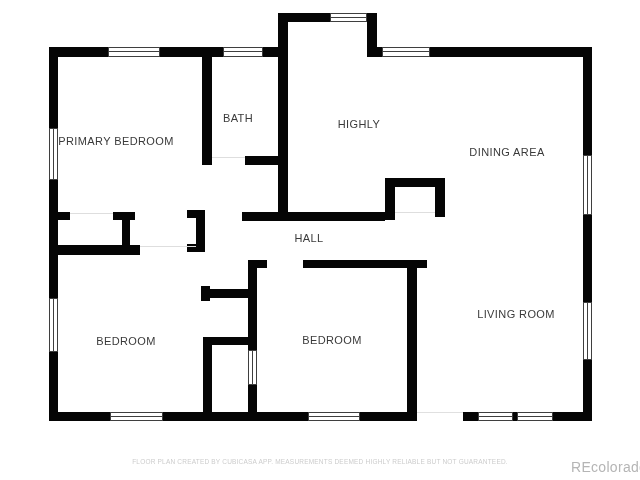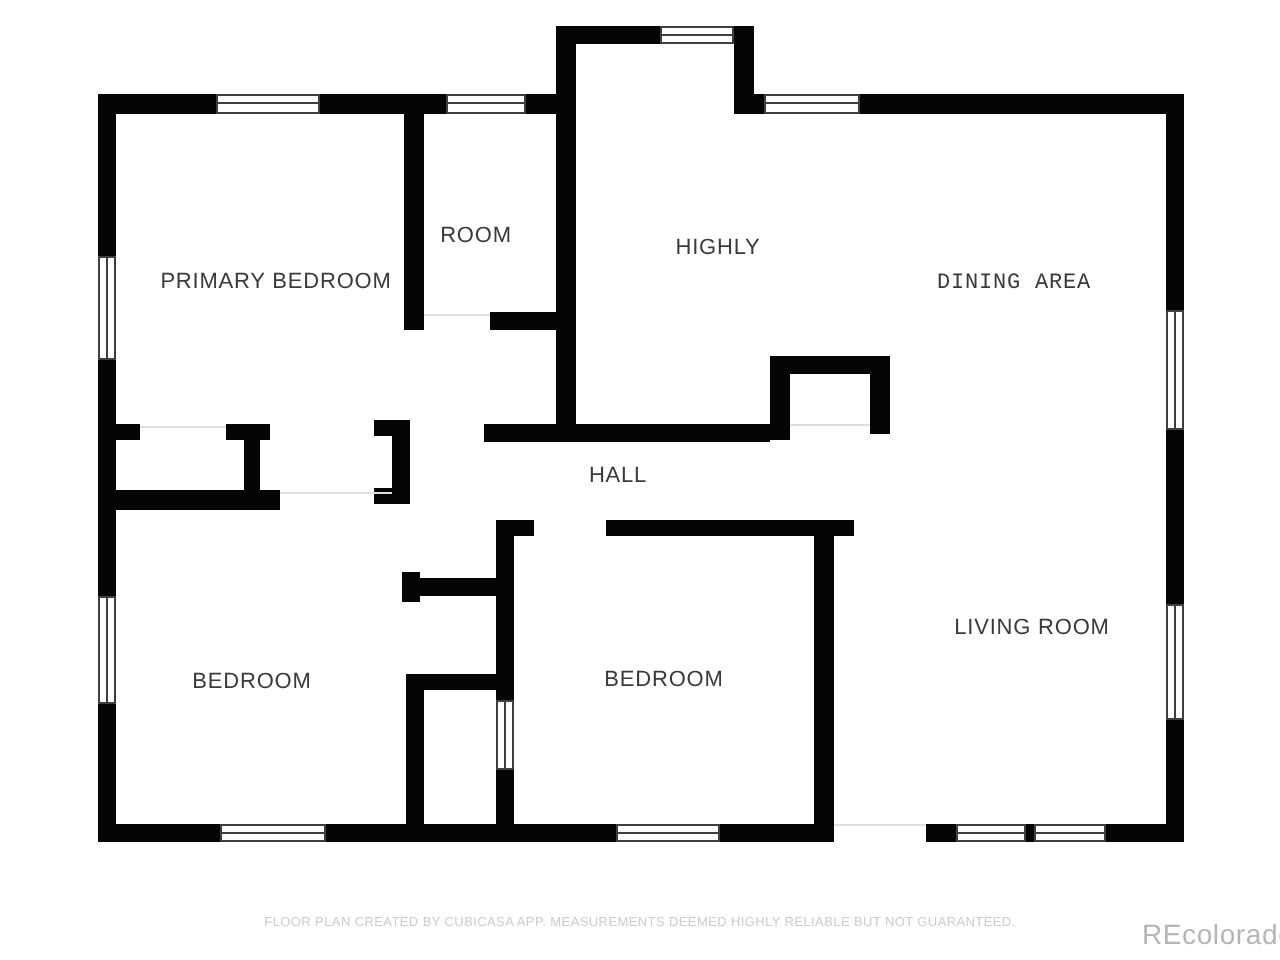--- a/index.html
+++ b/index.html
@@ -152,21 +152,21 @@
       <div class="pane"></div>
     </div>
     <div class="window v" style="left: 248px; top: 350px; width: 9px; height: 35px;">
       <div class="pane"></div>
     </div>
     <div class="opening" style="left: 417px; top: 412px; width: 46px; height: 9px;"></div>
     <div class="thinline" style="left: 212px; top: 157px; width: 33px; height: 1px;"></div>
     <div class="thinline" style="left: 70px; top: 213px; width: 43px; height: 1px;"></div>
     <div class="thinline" style="left: 140px; top: 246px; width: 56px; height: 1px;"></div>
     <div class="thinline" style="left: 395px; top: 212px; width: 40px; height: 1px;"></div>
-    <div class="room-label" style="left: 138px; top: 141px;">PRIMARY BEDROOM</div>
-    <div class="room-label" style="left: 238px; top: 118px;">ROOM</div>
+    <div class="room-label" style="left: 116px; top: 141px;">PRIMARY BEDROOM</div>
+    <div class="room-label" style="left: 238px; top: 118px;">BATH</div>
     <div class="room-label" style="left: 359px; top: 124px;">HIGHLY</div>
-    <div class="room-label" style="left: 507px; top: 142px; font-family: Liberation Mono, monospace;">DINING AREA</div>
+    <div class="room-label" style="left: 507px; top: 152px;">DINING AREA</div>
     <div class="room-label" style="left: 285px; top: 238px; margin-left: 24px;">HALL</div>
     <div class="room-label" style="left: 126px; top: 341px;">BEDROOM</div>
     <div class="room-label" style="left: 332px; top: 340px;">BEDROOM</div>
     <div class="room-label" style="left: 516px; top: 314px;">LIVING ROOM</div>
   </div>
 
 </body></html>

